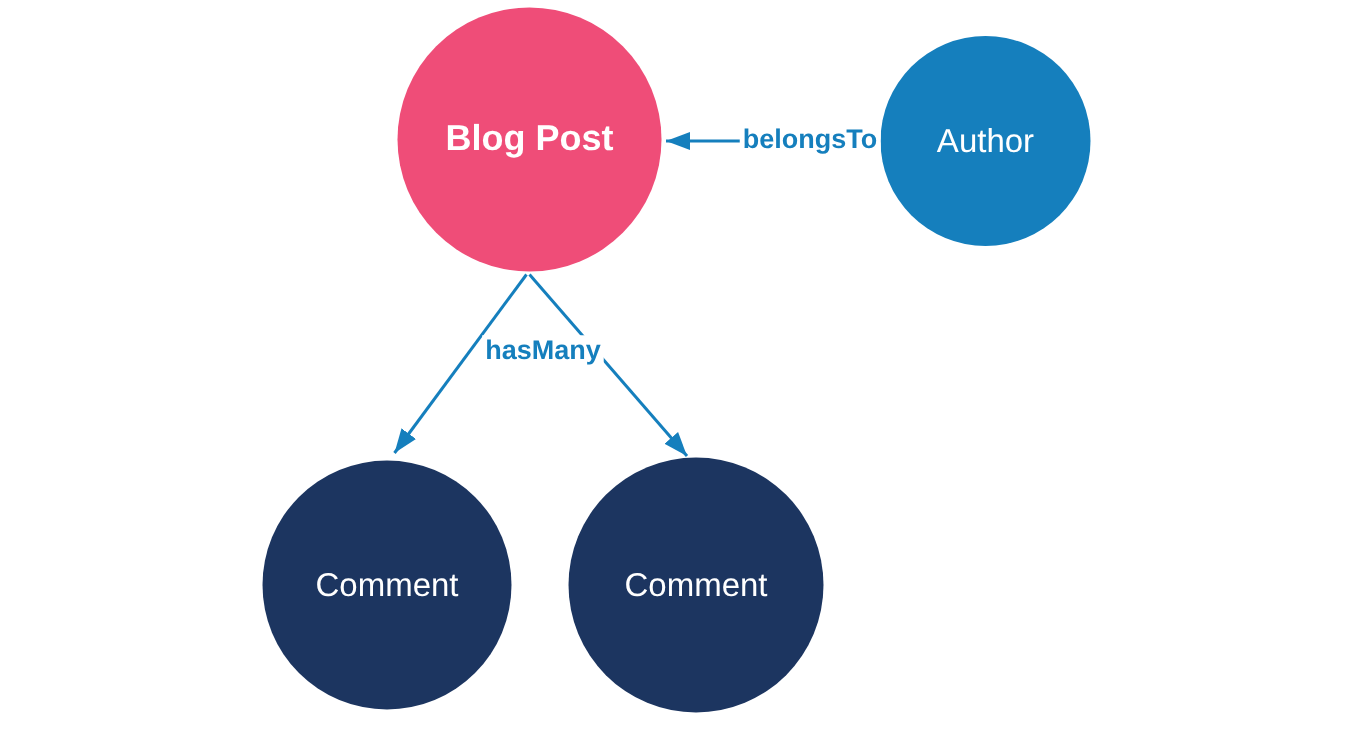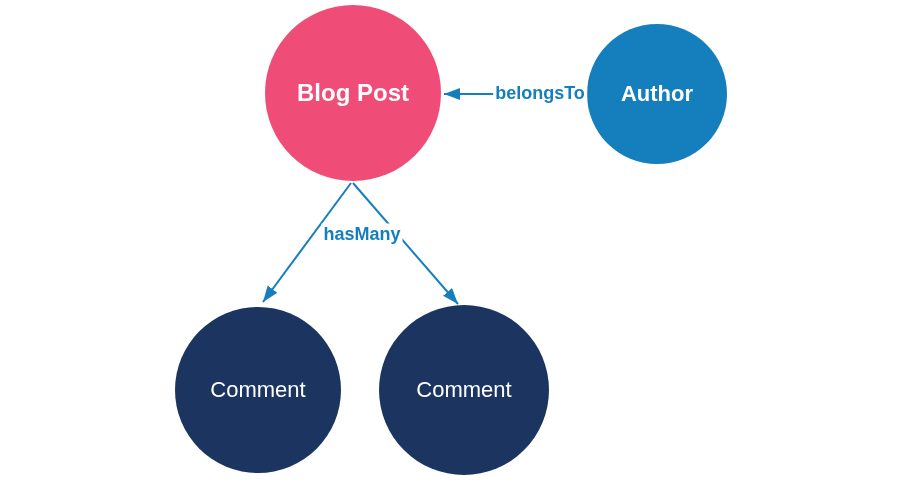--- a/index.html
+++ b/index.html
@@ -42,21 +42,21 @@
     font-size: 24px;
     font-weight: bold;
   }
   .node-author {
     left: 587px;
     top: 24px;
     width: 140px;
     height: 140px;
     background: #157fbd;
     font-size: 22px;
-    font-weight: bold;
+    font-weight: normal;
   }
   .node-comment-left {
     left: 175px;
     top: 307px;
     width: 166px;
     height: 166px;
     background: #1c3560;
     font-size: 22px;
     font-weight: normal;
   }

